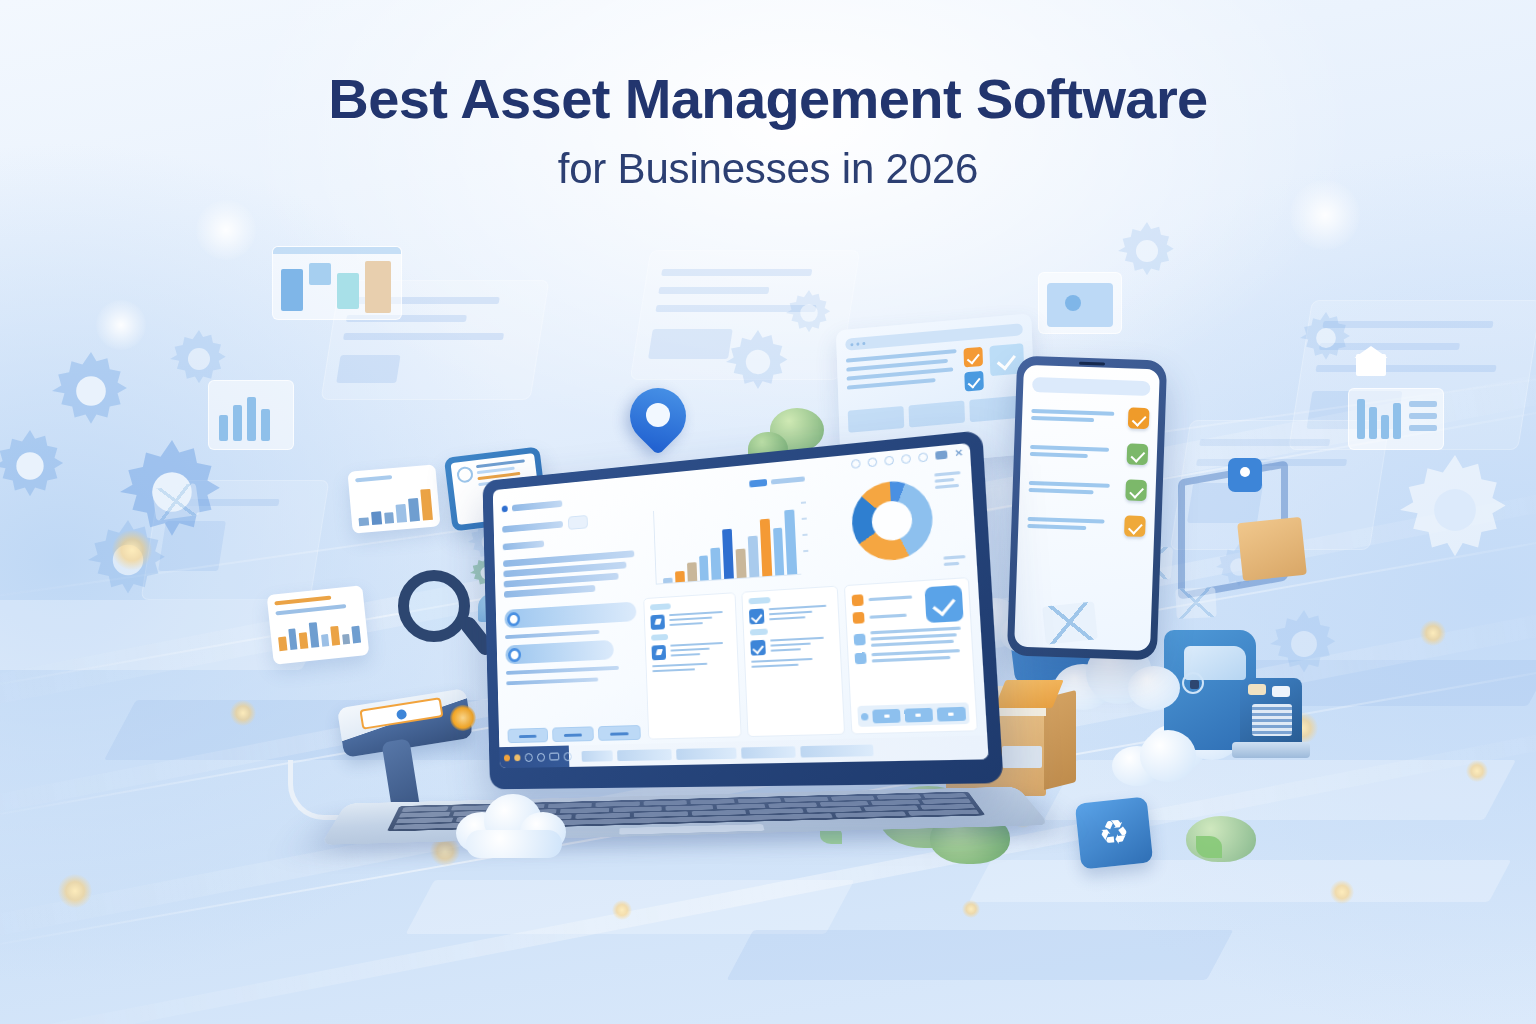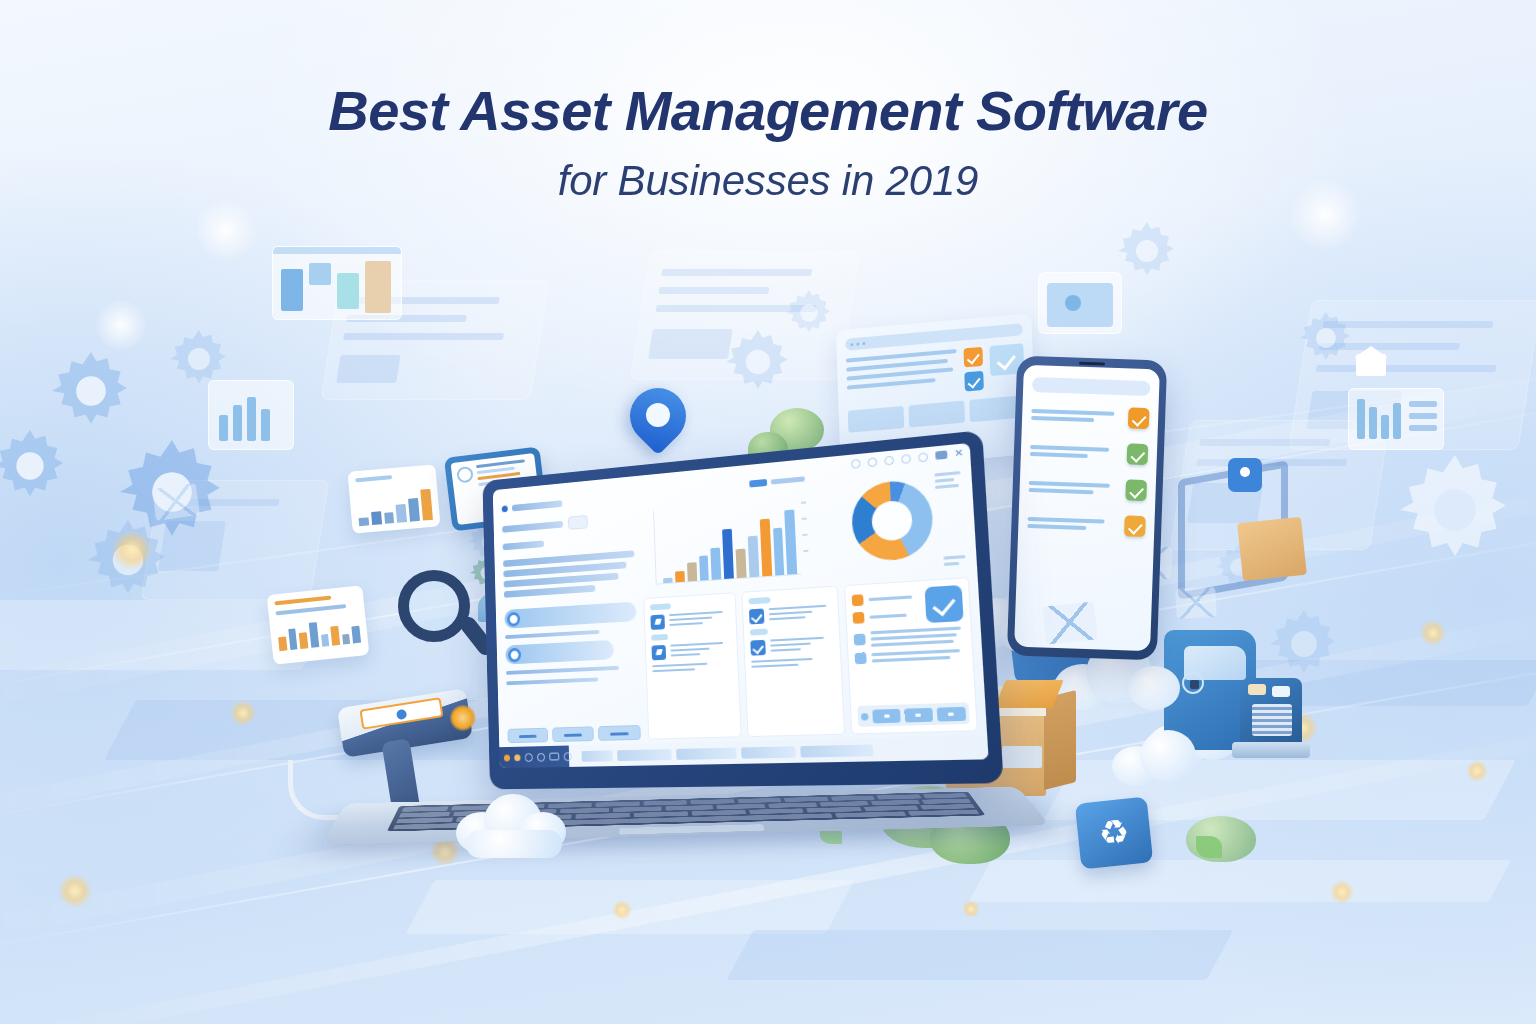--- a/index.html
+++ b/index.html
@@ -49,21 +49,21 @@
   .gear.lt { color:rgba(255,255,255,.55); }
   .gear.dk { color:rgba(105,158,226,.45); }
 
   .bokeh {
     position:absolute; border-radius:50%;
     background:radial-gradient(circle,rgba(255,236,184,.95) 0%,rgba(255,206,110,.55) 38%,rgba(255,200,90,0) 72%);
   }
   .bokeh.w { background:radial-gradient(circle,rgba(255,255,255,.95) 0%,rgba(255,255,255,.35) 45%,rgba(255,255,255,0) 75%); }
 
   
-  .title-wrap { position:absolute; left:0; right:0; top:82px; text-align:center; z-index:40;font-style:italic; }
+  .title-wrap { position:absolute; left:0; right:0; top:70px; text-align:center; z-index:40; }
   .title-main {
     font-size:56px; font-weight:700; color:#22356e; letter-spacing:-.6px;
     line-height:1.05; text-shadow:0 1px 0 rgba(255,255,255,.7);
   }
   .title-sub {
     margin-top:16px; font-size:42px; font-weight:400; color:#2c3f72; letter-spacing:-.2px;
   }
 
   
   .laptop { position:absolute; left:340px; top:455px; width:700px; height:430px; z-index:30; }
@@ -475,21 +475,21 @@
   <div class="bokeh" style="left:1186px;top:640px;width:40px;height:40px;"></div>
   <div class="bokeh" style="left:1286px;top:712px;width:32px;height:32px;"></div>
   <div class="bokeh" style="left:1420px;top:620px;width:26px;height:26px;"></div>
   <div class="bokeh" style="left:1330px;top:880px;width:24px;height:24px;"></div>
   <div class="bokeh w" style="left:196px;top:200px;width:60px;height:60px;"></div>
   <div class="bokeh w" style="left:1290px;top:180px;width:70px;height:70px;"></div>
   <div class="bokeh w" style="left:96px;top:300px;width:50px;height:50px;"></div>
 
   <div class="title-wrap">
     <div class="title-main">Best Asset Management Software</div>
-    <div class="title-sub">for Businesses in 2019</div>
+    <div class="title-sub">for Businesses in 2026</div>
   </div>
 
   <div class="leaf" style="left:770px;top:408px;width:54px;height:44px;background:radial-gradient(circle at 35% 30%,#cfe9b4,#79b07a);"></div>
   <div class="leaf" style="left:748px;top:432px;width:40px;height:34px;background:radial-gradient(circle at 35% 30%,#bde0a6,#6da76f);"></div>
   <div class="leaf" style="left:498px;top:558px;width:44px;height:38px;background:radial-gradient(circle at 35% 30%,#cfe9b4,#7bb37d);"></div>
   <div class="leaf b" style="left:478px;top:592px;width:36px;height:30px;"></div>
 
   <div class="fcard" style="left:350px;top:468px;width:88px;height:62px;transform:rotate(-5deg);">
     <div class="fc-title"></div>
     <div class="fc-bars">

